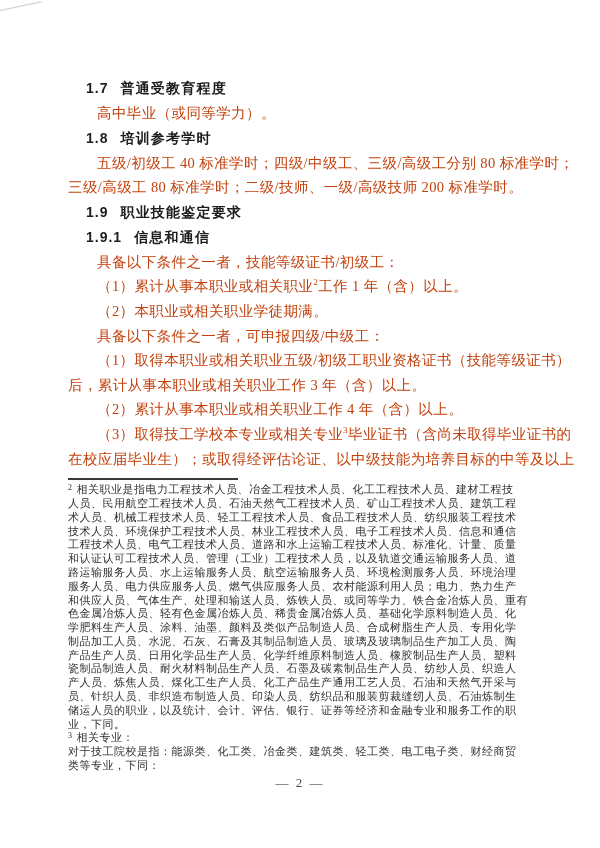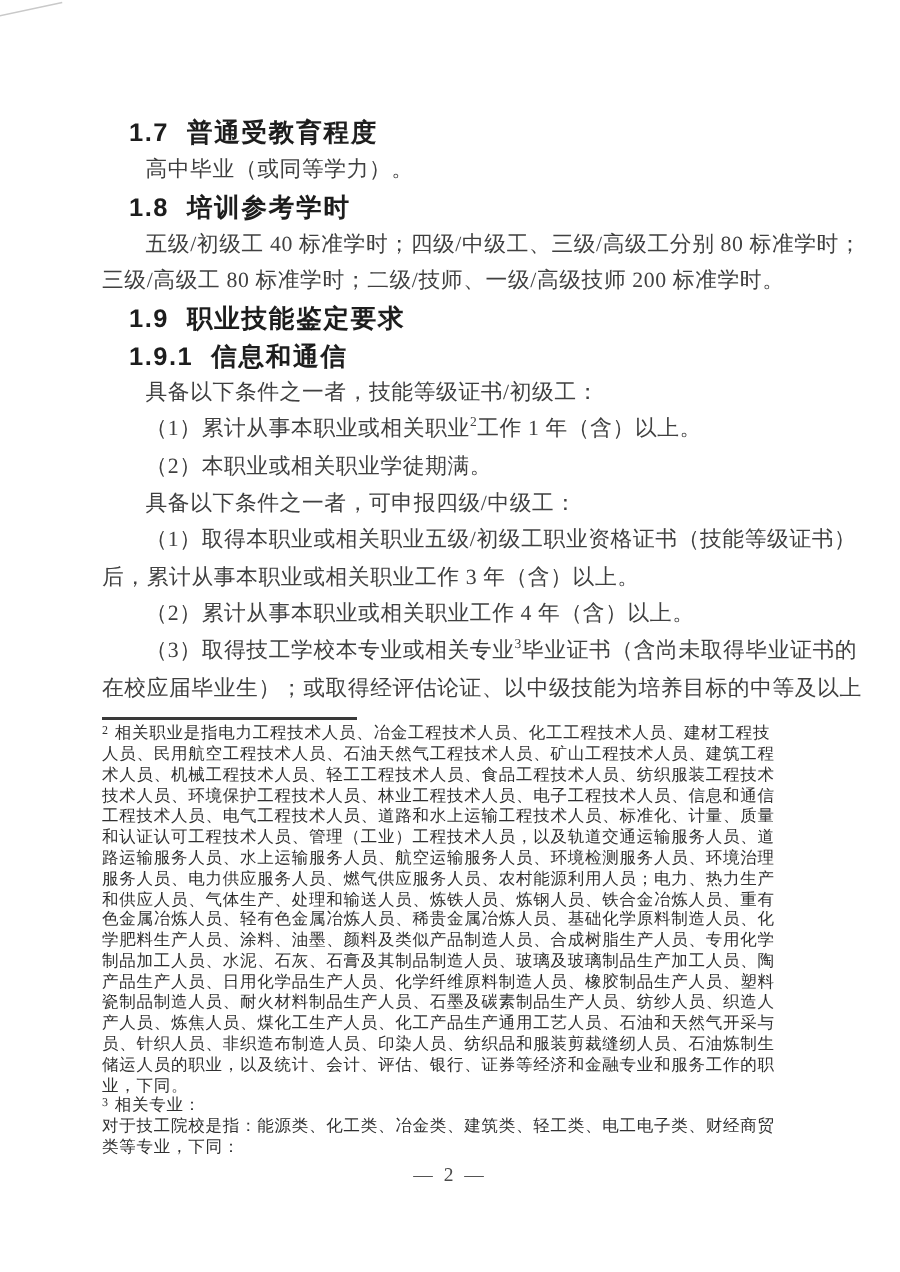--- a/index.html
+++ b/index.html
@@ -13,28 +13,28 @@
     color:#2b2b2b;
     font-family:"Liberation Serif","DejaVu Serif",serif;
   }
   .artifact{
     position:absolute;left:-4px;top:6px;width:46px;height:1px;
     background:#c9c9c9;transform:rotate(-12deg);
   }
   .h{
     font-family:"Liberation Sans","DejaVu Sans",sans-serif;
     font-weight:bold;color:#1d1d1d;
-    font-size:17px;line-height:25px;
+    font-size:14px;line-height:25px;
     margin-left:18px;white-space:nowrap;
   }
   .h .hnum{letter-spacing:1px;margin-right:12px;}
   .h .htitle{letter-spacing:1.2px;}
   .line{
     font-size:14.5px;line-height:24.6px;
-    letter-spacing:0.4px;white-space:nowrap;color:#404040;
+    letter-spacing:0.4px;white-space:nowrap;color:#c2410c;
   }
   .indent{padding-left:29px;}
   sup.bsup{font-size:9px;line-height:0;vertical-align:6px;}
   .fnrule{
     width:170px;border-top:2px solid #3a3a3a;
     margin:7px 0 3px 0;height:0;
   }
   .fnline{
     font-size:11px;line-height:13.8px;
     letter-spacing:0.5px;white-space:nowrap;color:#303030;
@@ -83,21 +83,21 @@
   <div class="fnrule"></div>
 
   <div class="fnline"><sup class="fsup">2</sup><span>相关职业是指电力工程技术人员、冶金工程技术人员、化工工程技术人员、建材工程技</span></div>
   <div class="fnline">人员、民用航空工程技术人员、石油天然气工程技术人员、矿山工程技术人员、建筑工程</div>
   <div class="fnline">术人员、机械工程技术人员、轻工工程技术人员、食品工程技术人员、纺织服装工程技术</div>
   <div class="fnline">技术人员、环境保护工程技术人员、林业工程技术人员、电子工程技术人员、信息和通信</div>
   <div class="fnline">工程技术人员、电气工程技术人员、道路和水上运输工程技术人员、标准化、计量、质量</div>
   <div class="fnline">和认证认可工程技术人员、管理（工业）工程技术人员，以及轨道交通运输服务人员、道</div>
   <div class="fnline">路运输服务人员、水上运输服务人员、航空运输服务人员、环境检测服务人员、环境治理</div>
   <div class="fnline">服务人员、电力供应服务人员、燃气供应服务人员、农村能源利用人员；电力、热力生产</div>
-  <div class="fnline">和供应人员、气体生产、处理和输送人员、炼铁人员、炼钢人员、铁合金冶炼人员、重有</div>
+  <div class="fnline">和供应人员、气体生产、处理和输送人员、炼铁人员、或同等学力、铁合金冶炼人员、重有</div>
   <div class="fnline">色金属冶炼人员、轻有色金属冶炼人员、稀贵金属冶炼人员、基础化学原料制造人员、化</div>
   <div class="fnline">学肥料生产人员、涂料、油墨、颜料及类似产品制造人员、合成树脂生产人员、专用化学</div>
   <div class="fnline">制品加工人员、水泥、石灰、石膏及其制品制造人员、玻璃及玻璃制品生产加工人员、陶</div>
   <div class="fnline">产品生产人员、日用化学品生产人员、化学纤维原料制造人员、橡胶制品生产人员、塑料</div>
   <div class="fnline">瓷制品制造人员、耐火材料制品生产人员、石墨及碳素制品生产人员、纺纱人员、织造人</div>
   <div class="fnline">产人员、炼焦人员、煤化工生产人员、化工产品生产通用工艺人员、石油和天然气开采与</div>
   <div class="fnline">员、针织人员、非织造布制造人员、印染人员、纺织品和服装剪裁缝纫人员、石油炼制生</div>
   <div class="fnline">储运人员的职业，以及统计、会计、评估、银行、证券等经济和金融专业和服务工作的职</div>
   <div class="fnline">业，下同。</div>
 

